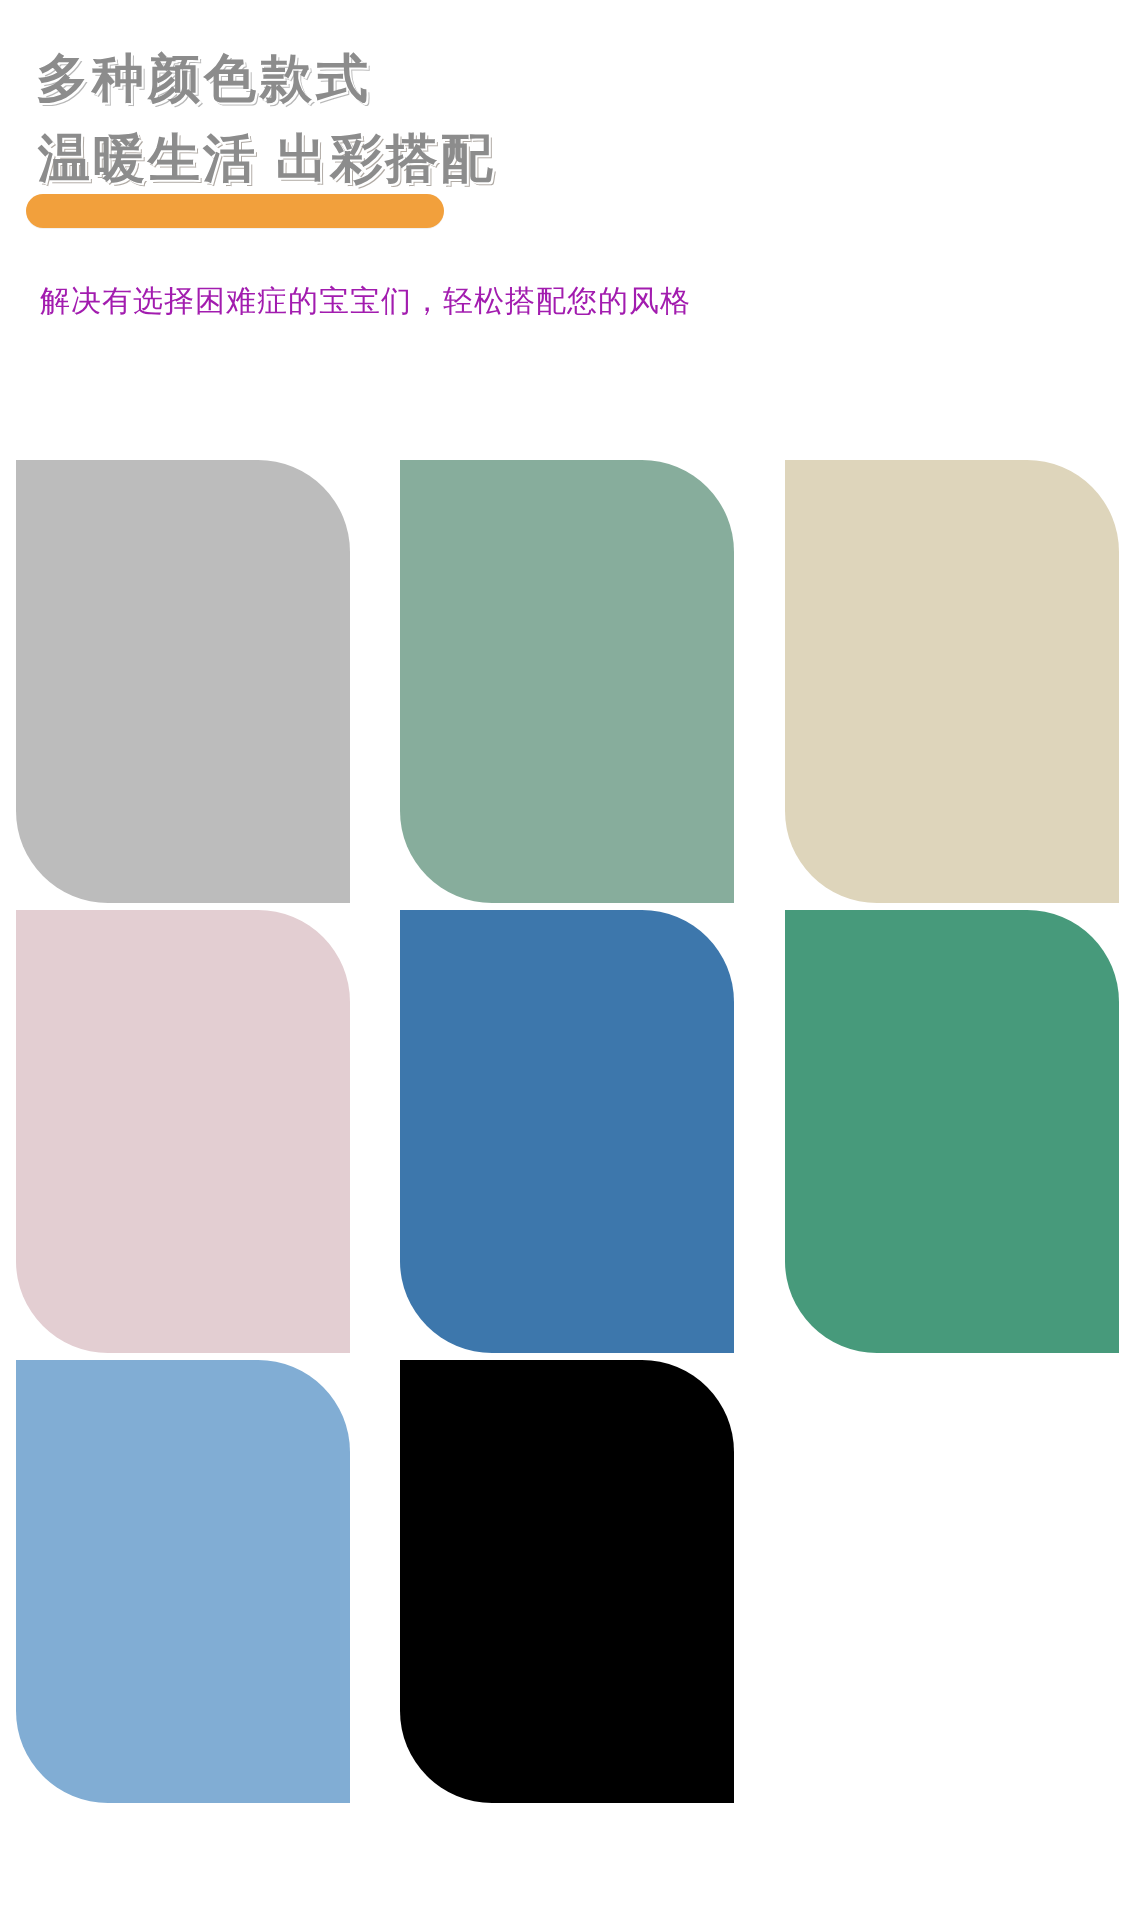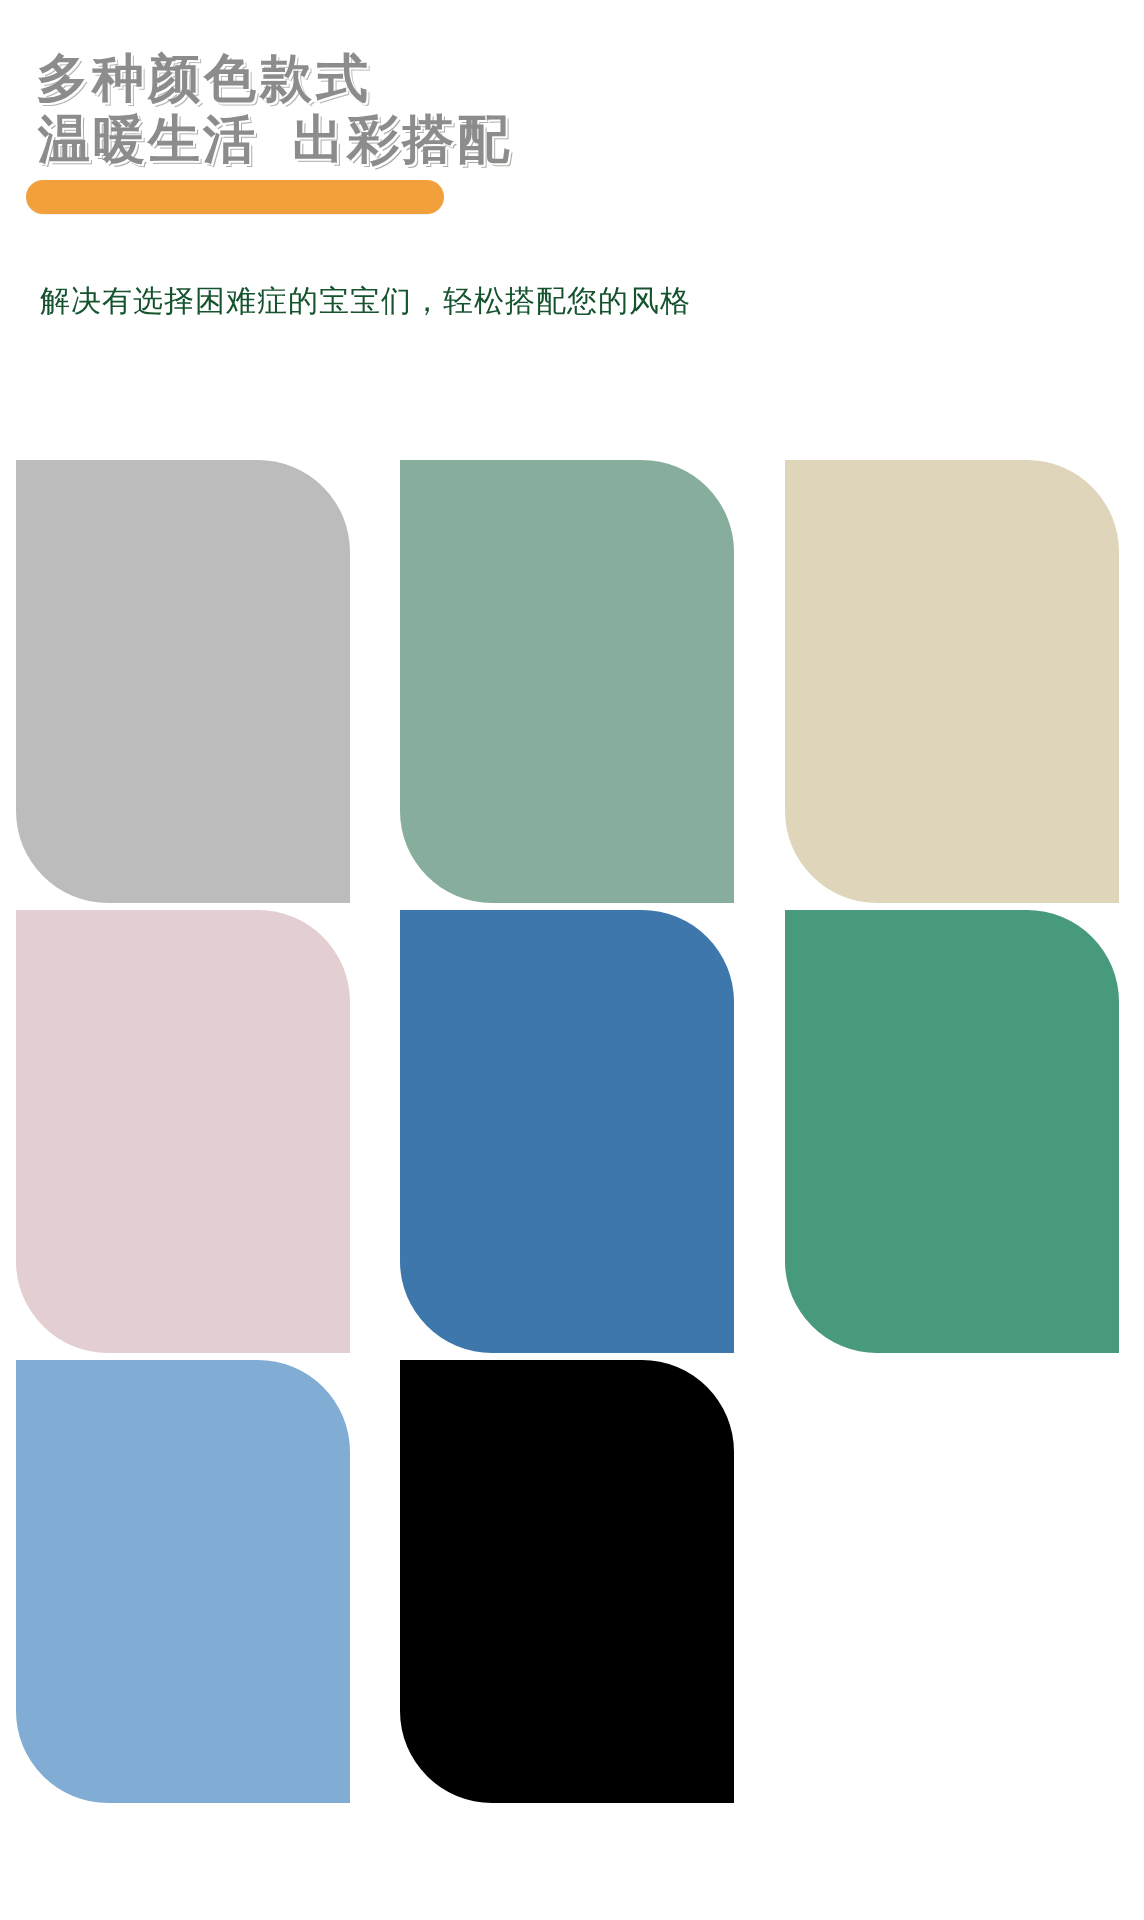--- a/index.html
+++ b/index.html
@@ -43,24 +43,23 @@
     text-shadow:
       2px 2px 0 #ffffff,
       3px 3px 0 #b8b8b8,
       1px 1px 0 #ffffff;
     white-space: nowrap;
   }
 
   .title-line-2-wrap {
     position: absolute;
     left: 26px;
-    top: 118px;
+    top: 132px;
     width: 480px;
     height: 80px;
-    font-family: Liberation Mono, monospace;
   }
 
   .title-highlight-bar {
     position: absolute;
     left: 0px;
     top: 62px;
     width: 418px;
     height: 34px;
     background: #f2a03c;
     border-radius: 18px;
@@ -130,21 +129,21 @@
 
   <div class="header">
 
     <div class="title-line-1" style="color: rgb(140, 140, 140);">多种颜色款式</div>
 
     <div class="title-line-2-wrap">
       <div class="title-highlight-bar" style="background: rgb(242, 160, 60);"></div>
       <div class="title-line-2" style="color: rgb(140, 140, 140);">温暖生活 出彩搭配</div>
     </div>
 
-    <div class="subtitle" style="color: #14532d;">解决有选择困难症的宝宝们，轻松搭配您的风格</div>
+    <div class="subtitle" style="color: #a21caf;">解决有选择困难症的宝宝们，轻松搭配您的风格</div>
 
   </div>
 
   <div class="swatch-grid">
 
     <div class="swatch-row">
       <div class="swatch col-0" style="background: rgb(188, 188, 188);"></div>
       <div class="swatch col-1" style="background: rgb(135, 173, 156);"></div>
       <div class="swatch col-2" style="background: rgb(222, 213, 187);"></div>
     </div>

